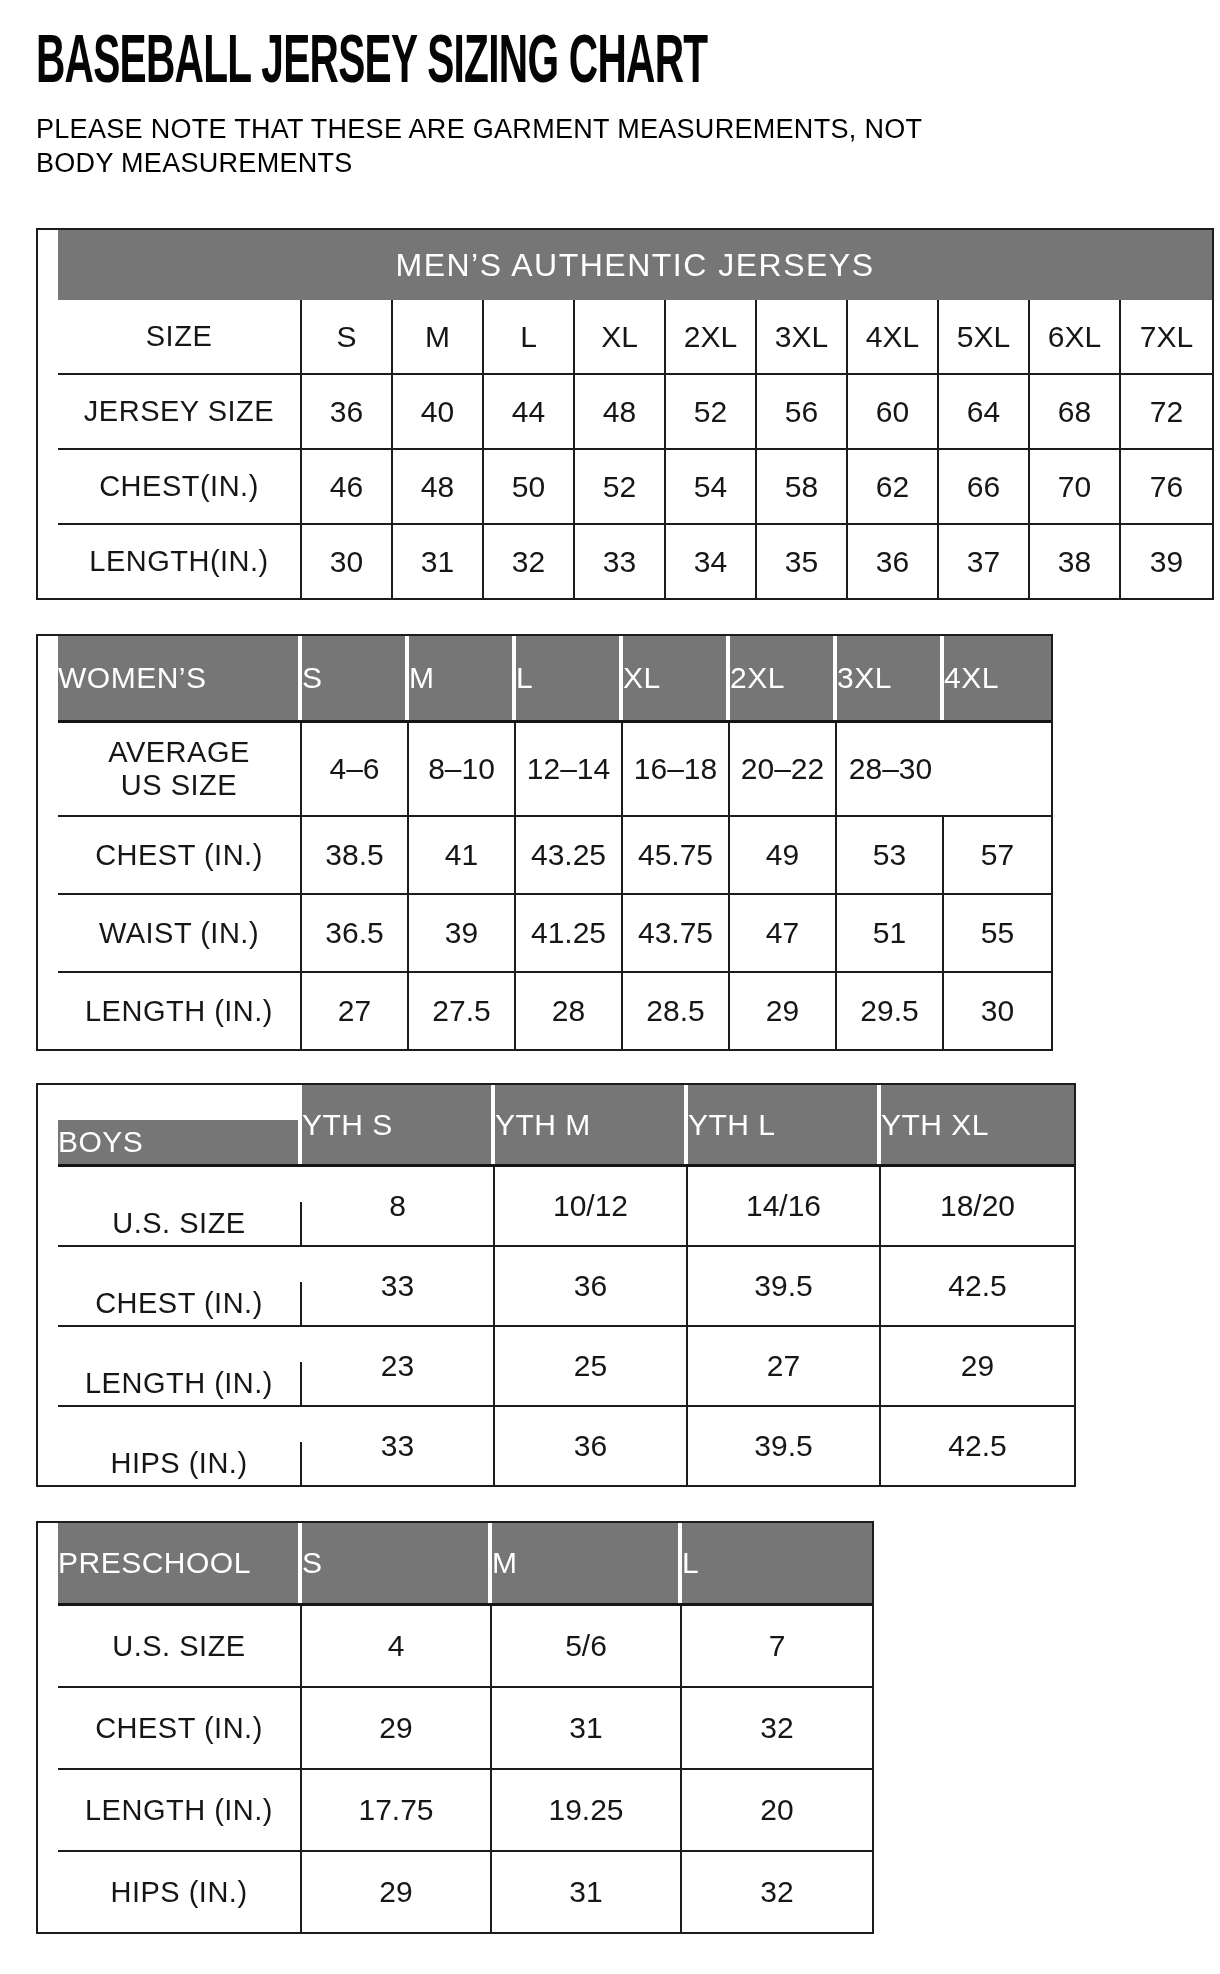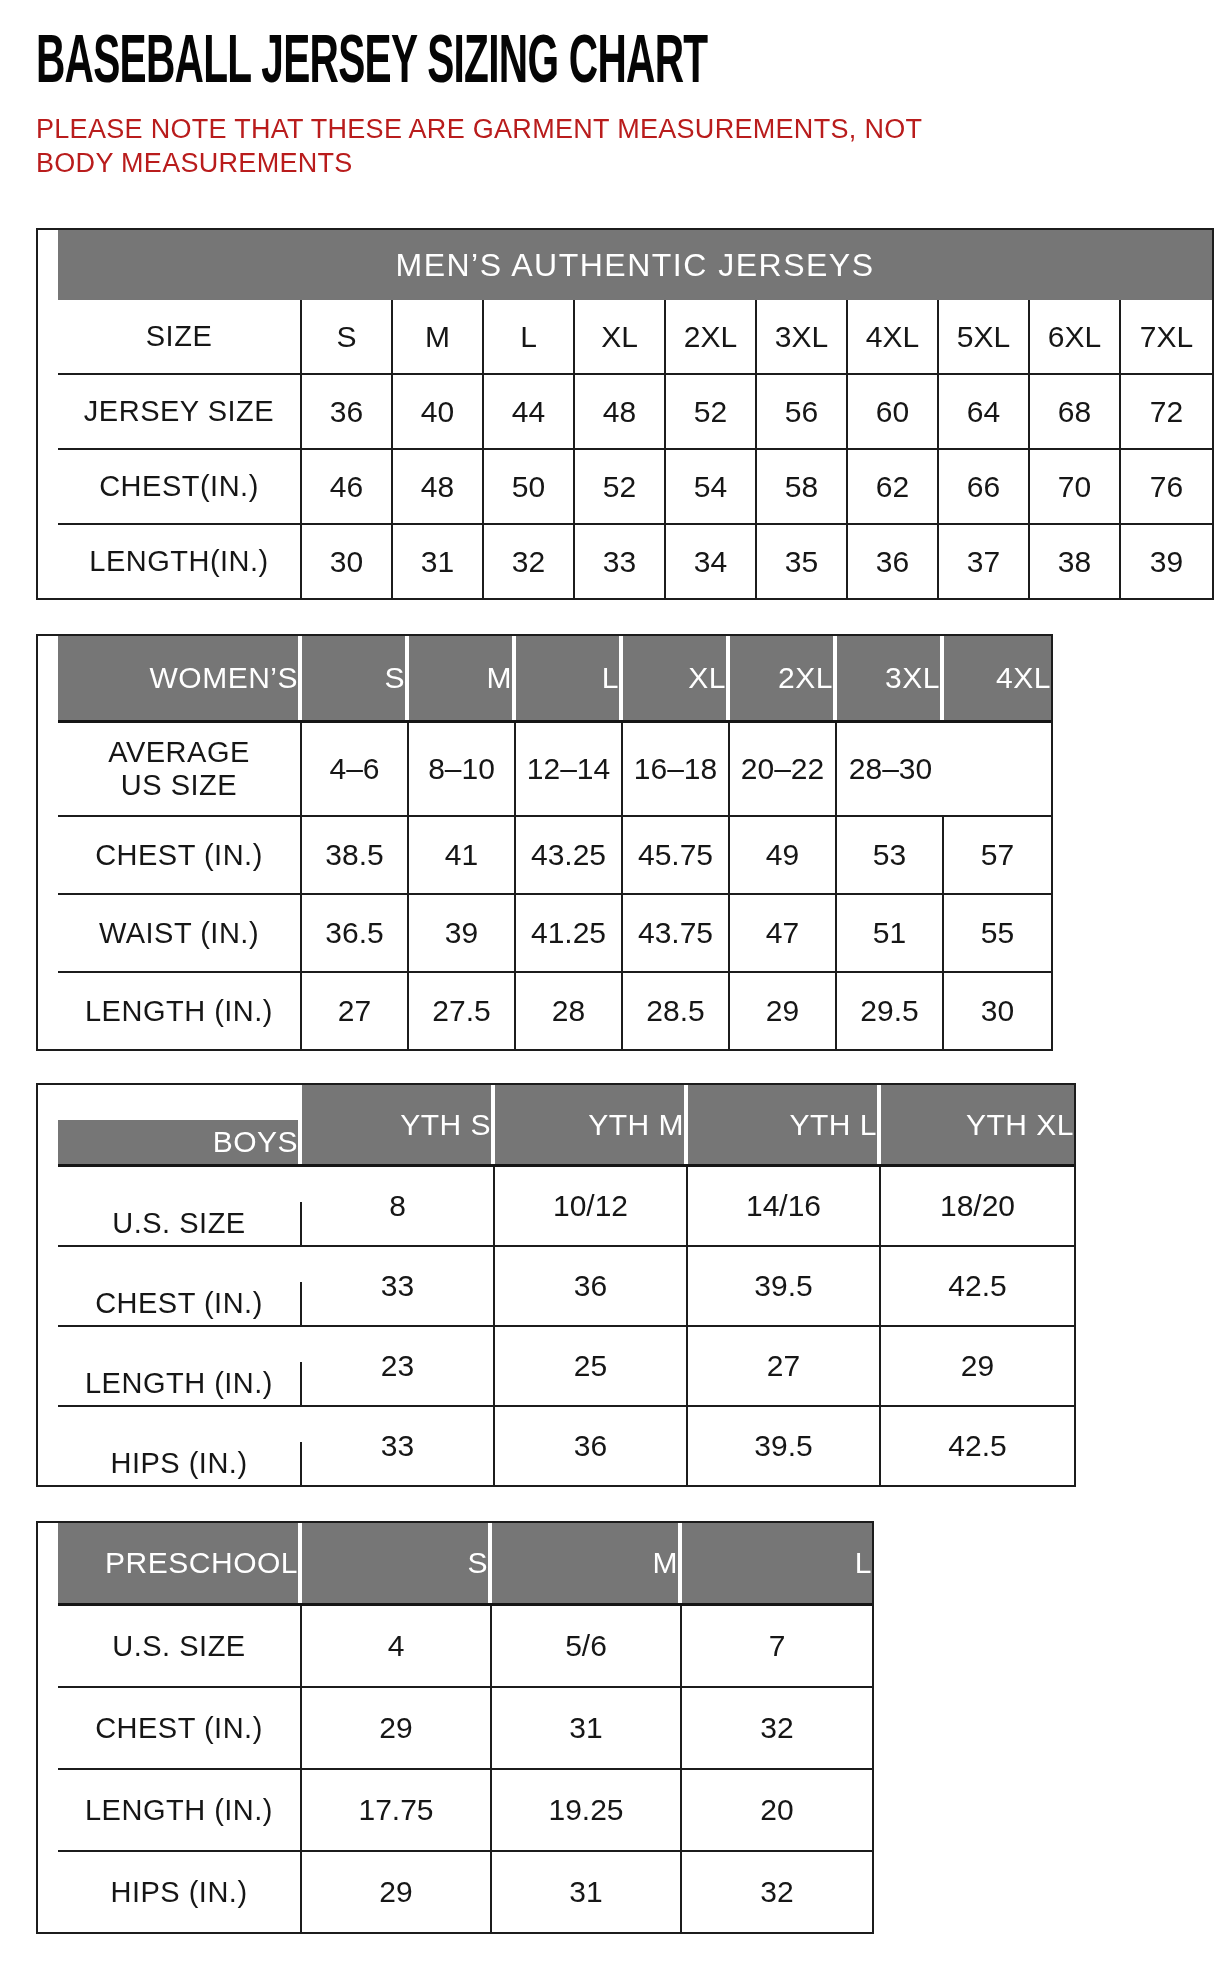--- a/index.html
+++ b/index.html
@@ -26,21 +26,21 @@
   .t0{margin-top:48px;}
   .t1{margin-top:34px;}
   .t2{margin-top:32px;}
   .t3{margin-top:34px;}
   .banner{
     height:70px;background:#767676;display:flex;align-items:center;justify-content:center;
   }
   .banner span{color:#ffffff;font-size:32px;letter-spacing:1.5px;}
   .hrow{display:flex;border-bottom:3px solid #151515;background:#ffffff;}
   .hcell{
-    background:#767676;display:flex;align-items:center;justify-content:flex-end;
+    background:#767676;display:flex;align-items:center;justify-content:flex-start;
     box-sizing:border-box;border-right:4px solid #ffffff;
   }
   .hcell:last-child{border-right:none;}
   .hcell span{color:#ffffff;font-size:30px;letter-spacing:.5px;white-space:nowrap;}
   .row{display:flex;border-top:2px solid #1c1c1c;background:#ffffff;}
   .banner + .row, .sizing-table > .row:first-child{border-top:none;}
   .hrow + .row{border-top:none;}
   .cell{
     display:flex;align-items:center;justify-content:center;box-sizing:border-box;
     border-right:2px solid #1c1c1c;
@@ -61,21 +61,21 @@
   
   .t1 .row-0 .cell.label span{display:inline-block;max-width:170px;line-height:1.15;}
 </style>
 </head>
 <body>
 
 <div class="title-row">
   <span class="page-title">BASEBALL JERSEY SIZING CHART</span>
 </div>
 
-<div class="note accent" style="color: #b91c1c;">PLEASE NOTE THAT THESE ARE GARMENT MEASUREMENTS, NOT BODY MEASUREMENTS</div>
+<div class="note accent" style="color: #000000;">PLEASE NOTE THAT THESE ARE GARMENT MEASUREMENTS, NOT BODY MEASUREMENTS</div>
 
 <div class="sizing-table t0">
     <div class="banner" style="background: rgb(118, 118, 118);">
       <span>MEN’S AUTHENTIC JERSEYS</span>
     </div>
     <div class="row row-0">
       <div class="cell label">
         <span>SIZE</span>
       </div>
       <div class="cell">

